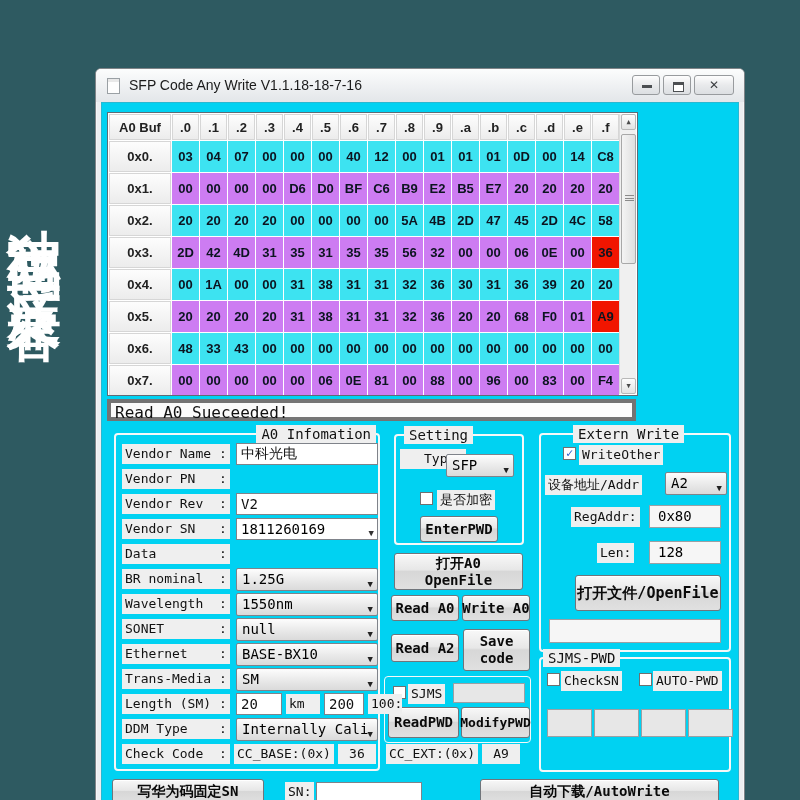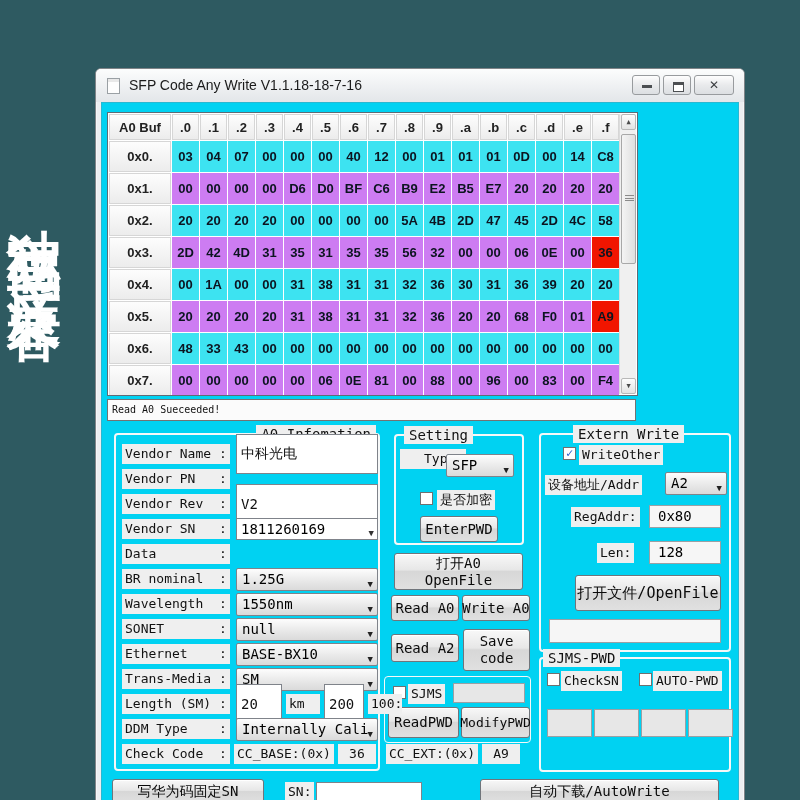--- a/index.html
+++ b/index.html
@@ -61,52 +61,52 @@
   .sbtn.up{top:0;}
   .sbtn.down{bottom:0;}
   .sthumb{position:absolute;left:1px;top:20px;width:15px;height:130px;border:1px solid #a8a8a8;border-radius:2px;
     background:linear-gradient(90deg,#f4f4f4,#dfdfdf);}
   .sgrip{position:absolute;left:3px;top:60px;width:9px;height:6px;
     border-top:1px solid #8a8a8a;border-bottom:1px solid #8a8a8a;}
   .sgrip::after{content:"";position:absolute;left:0;top:2px;width:9px;height:1px;background:#8a8a8a;}
 
   
   .statusbar{position:absolute;left:5px;top:296px;width:529px;height:22px;background:#fbfbfb;
-    border:1px solid #737373;font-size:10px;color:#111;line-height:20px;padding-left:4px;white-space:pre;}
+    border:4px solid #737373;font-size:16px;color:#111;line-height:20px;padding-left:4px;white-space:pre;}
 
   
   .group{position:absolute;border:2px solid #f6f8f8;border-radius:4px;}
   .gtitle{position:absolute;top:-10px;background:#efefef;padding:1px 5px;font-size:14px;color:#111;white-space:pre;line-height:16px;}
 
   .chip{display:inline-block;background:#efefef;color:#111;font-size:13px;line-height:16px;
     padding:2px 3px;white-space:pre;}
 
   
   .a0rows{position:absolute;left:6px;top:8px;right:0;}
   .frow{display:flex;align-items:center;height:22px;margin-bottom:3px;width:max-content;position:relative;z-index:2;}
   .frow .lbl{width:108px;flex:none;}
-  .txt{height:40px;background:#fff;border:1px solid #7f838a;font-family:var(--mono);font-size:14px;
+  .txt{height:22px;background:#fff;border:1px solid #7f838a;font-family:var(--mono);font-size:14px;
     color:#111;padding:0 4px;margin-left:6px;}
   .txt.main{width:142px;}
   .combo{position:relative;width:142px;height:22px;background:#fff;border:1px solid #7f838a;margin-left:6px;
     font-size:14px;line-height:20px;padding:0 16px 0 4px;white-space:nowrap;overflow:hidden;}
   .combo .arrow{position:absolute;right:3px;top:4px;font-size:9px;color:#333;}
   .dd{position:relative;height:23px;background:linear-gradient(#fdfdfd,#e9e9e9 55%,#dadada);
     border:1px solid #7f838a;border-radius:2px;margin-left:6px;font-size:14px;line-height:21px;
     padding:0 18px 0 5px;white-space:nowrap;overflow:hidden;width:142px;}
   .dd .arrow{position:absolute;right:4px;top:5px;font-size:9px;color:#222;}
   .mini{margin-left:4px;}
   .box38{width:38px;text-align:center;}
   .clipchip{width:34px;overflow:hidden;}
 
   
   .btn{position:absolute;background:linear-gradient(#f8f8f8,#e7e7e7 45%,#d7d7d7 50%,#e0e0e0);
     border:1px solid #70757b;border-radius:3px;box-shadow:inset 0 1px 0 #fff;
     font-family:var(--mono);font-size:14px;color:#0a0a0a;display:flex;flex-direction:column;
-    align-items:center;justify-content:center;line-height:17px;white-space:pre;}
+    align-items:center;justify-content:center;line-height:17px;white-space:pre;font-weight:bold;}
 
   
   .cb{display:inline-block;width:13px;height:13px;background:#fff;border:1px solid #707070;
     color:var(--check-blue);font-size:12px;font-weight:700;line-height:11px;text-align:center;flex:none;}
 
   .field{position:absolute;background:#e7e7e7;border:1px solid #9aa0a4;}
   .wfield{position:absolute;background:#f6f6f6;border:1px solid #9aa0a4;}
 
   input{outline:none;}
 </style>

